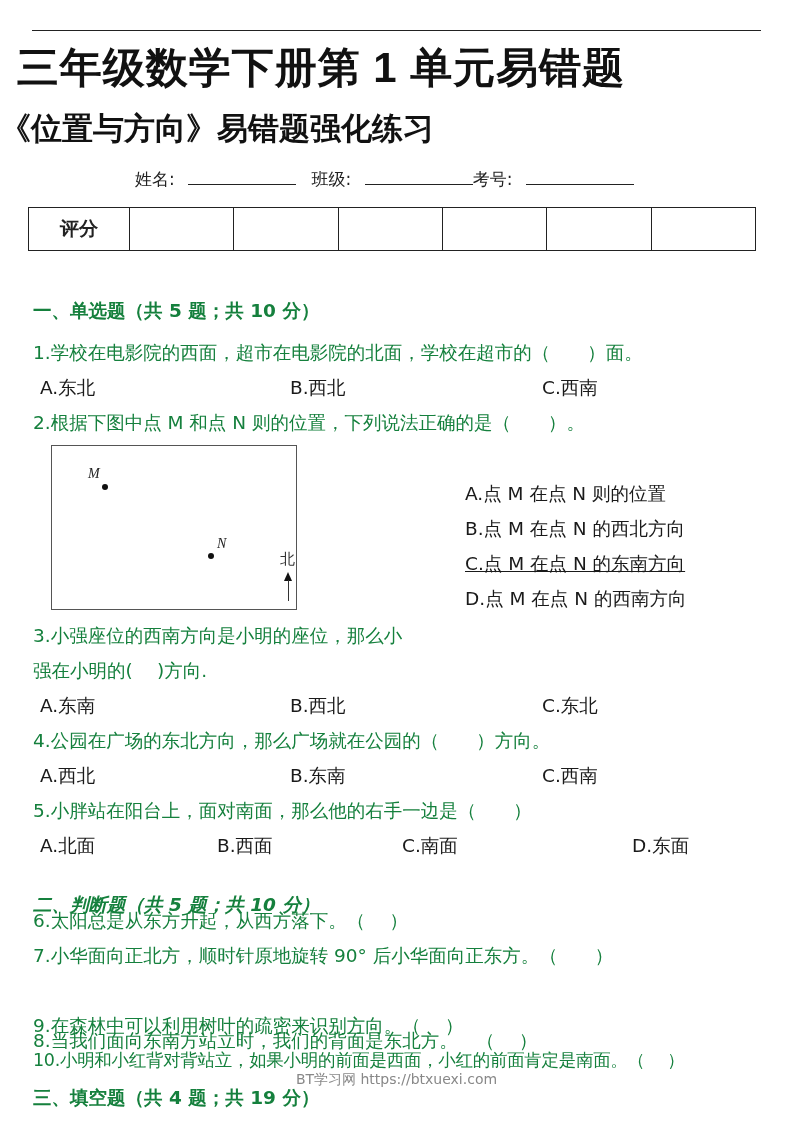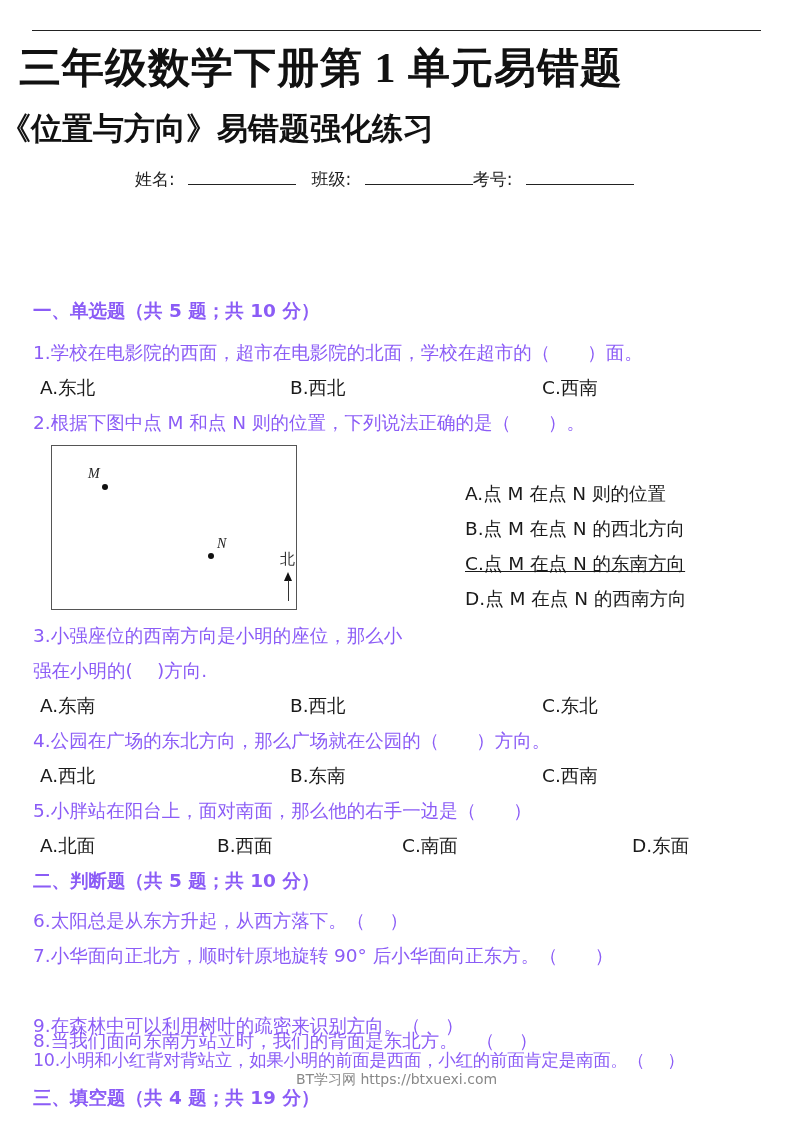--- a/index.html
+++ b/index.html
@@ -5,40 +5,40 @@
   html, body { margin: 0; padding: 0; background: #ffffff; }
   body {
     width: 793px; height: 1122px; position: relative; overflow: hidden;
     font-family: "DejaVu Sans", "Liberation Sans", sans-serif;
     color: #111;
   }
   .top-rule { position: absolute; left: 32px; top: 30px; width: 729px; height: 0; border-top: 1.5px solid #222; }
   .title {
     position: absolute; left: 0; top: 40px; width: 642px; text-align: center;
     font-size: 42px; font-weight: bold; letter-spacing: 1px; color: #111;
-    font-family: Liberation Serif, serif;
+    font-family: Liberation Sans, sans-serif;
   }
   .subtitle {
     position: absolute; left: 0; top: 108px; width: 764px; text-align: left;
     font-size: 31px; font-weight: bold; color: #111;
   }
   .info-line {
     position: absolute; left: 135px; top: 168px; font-size: 17px; color: #222; white-space: nowrap;
   }
   .info-line .blank { display: inline-block; border-bottom: 1px solid #222; height: 16px; vertical-align: baseline; }
   table.score {
     position: absolute; left: 28px; top: 207px; width: 728px; border-collapse: collapse;
   }
   table.score td {
     border: 1.2px solid #222; text-align: center; font-size: 19px; color: #222; padding: 0;
   }
   table.score tr.r1 td { height: 40px; }
   table.score tr.r2 td { height: 42px; }
   table.score td.rowhead { font-weight: bold; width: 100px; }
-  .line { position: absolute; font-size: 18.5px; color: #8b5cf6; white-space: nowrap; }
+  .line { position: absolute; font-size: 18.5px; color: #15803d; white-space: nowrap; }
   .sec { font-weight: bold; font-size: 18.5px; }
   .opt { position: absolute; font-size: 18.5px; color: #1a1a1a; white-space: nowrap; }
   .figure {
     position: absolute; left: 51px; top: 445px; width: 246px; height: 165px;
     border: 1.5px solid #555; box-sizing: border-box;
   }
   .fig-label { position: absolute; font-family: "Liberation Serif", "DejaVu Serif", serif; font-style: italic; font-size: 14px; color: #222; }
   .dot { position: absolute; width: 6px; height: 6px; border-radius: 50%; background: #111; }
   .north-label { position: absolute; font-size: 15px; color: #333; }
   .arrow-shaft { position: absolute; width: 1px; background: #333; }
@@ -59,20 +59,29 @@
 <div class="info-line">
   <span>姓名:</span>
   <span class="blank" style="width:108px;margin-left:8px;"></span>
   <span style="margin-left:10px;">班级:</span>
   <span class="blank" style="width:108px;margin-left:8px;"></span><span>考号:</span>
   <span class="blank" style="width:108px;margin-left:8px;"></span>
 </div>
 
 <table class="score">
   <tbody>
+  <tr class="r2">
+    <td class="rowhead">评分</td>
+    <td></td>
+    <td></td>
+    <td></td>
+    <td></td>
+    <td></td>
+    <td></td>
+  </tr>
 </tbody>
   </table>
 
 <div class="line sec" style="left:33px;top:298px;">一、单选题（共 5 题；共 10 分）</div>
 
 <div class="line" style="left:33px;top:340px;">1.学校在电影院的西面，超市在电影院的北面，学校在超市的（　　）面。</div>
 <div class="opt" style="left:40px;top:375px;">A.东北</div>
 <div class="opt" style="left:290px;top:375px;">B.西北</div>
 <div class="opt" style="left:542px;top:375px;">C.西南</div>
 
@@ -103,21 +112,21 @@
 <div class="opt" style="left:40px;top:763px;">A.西北</div>
 <div class="opt" style="left:290px;top:763px;">B.东南</div>
 <div class="opt" style="left:542px;top:763px;">C.西南</div>
 
 <div class="line" style="left:33px;top:798px;">5.小胖站在阳台上，面对南面，那么他的右手一边是（　　）</div>
 <div class="opt" style="left:40px;top:833px;">A.北面</div>
 <div class="opt" style="left:197px;top:833px;margin-left:20px;">B.西面</div>
 <div class="opt" style="left:402px;top:833px;">C.南面</div>
 <div class="opt" style="left:632px;top:833px;">D.东面</div>
 
-<div class="line sec" style="left:33px;top:868px;">二、判断题（共 5 题；共 10 分）</div>
+<div class="line sec" style="left:33px;top:892px;font-style:italic;">二、判断题（共 5 题；共 10 分）</div>
 <div class="line" style="left:33px;top:908px;">6.太阳总是从东方升起，从西方落下。（　 ）</div>
 <div class="line" style="left:33px;top:943px;">7.小华面向正北方，顺时针原地旋转 90° 后小华面向正东方。（　　）</div>
 <div class="line" style="left:33px;top:1028px;">8.当我们面向东南方站立时，我们的背面是东北方。　（　 ）</div>
 <div class="line" style="left:33px;top:1013px;">9.在森林中可以利用树叶的疏密来识别方向。（　 ）</div>
 <div class="line" style="left:33px;top:1048px;font-size:17.5px;letter-spacing:-0.3px;">10.小明和小红背对背站立，如果小明的前面是西面，小红的前面肯定是南面。（　 ）</div>
 
 <div class="watermark">BT学习网 https://btxuexi.com</div>
 
 <div class="line sec" style="left:33px;top:1085px;">三、填空题（共 4 题；共 19 分）</div>
 

